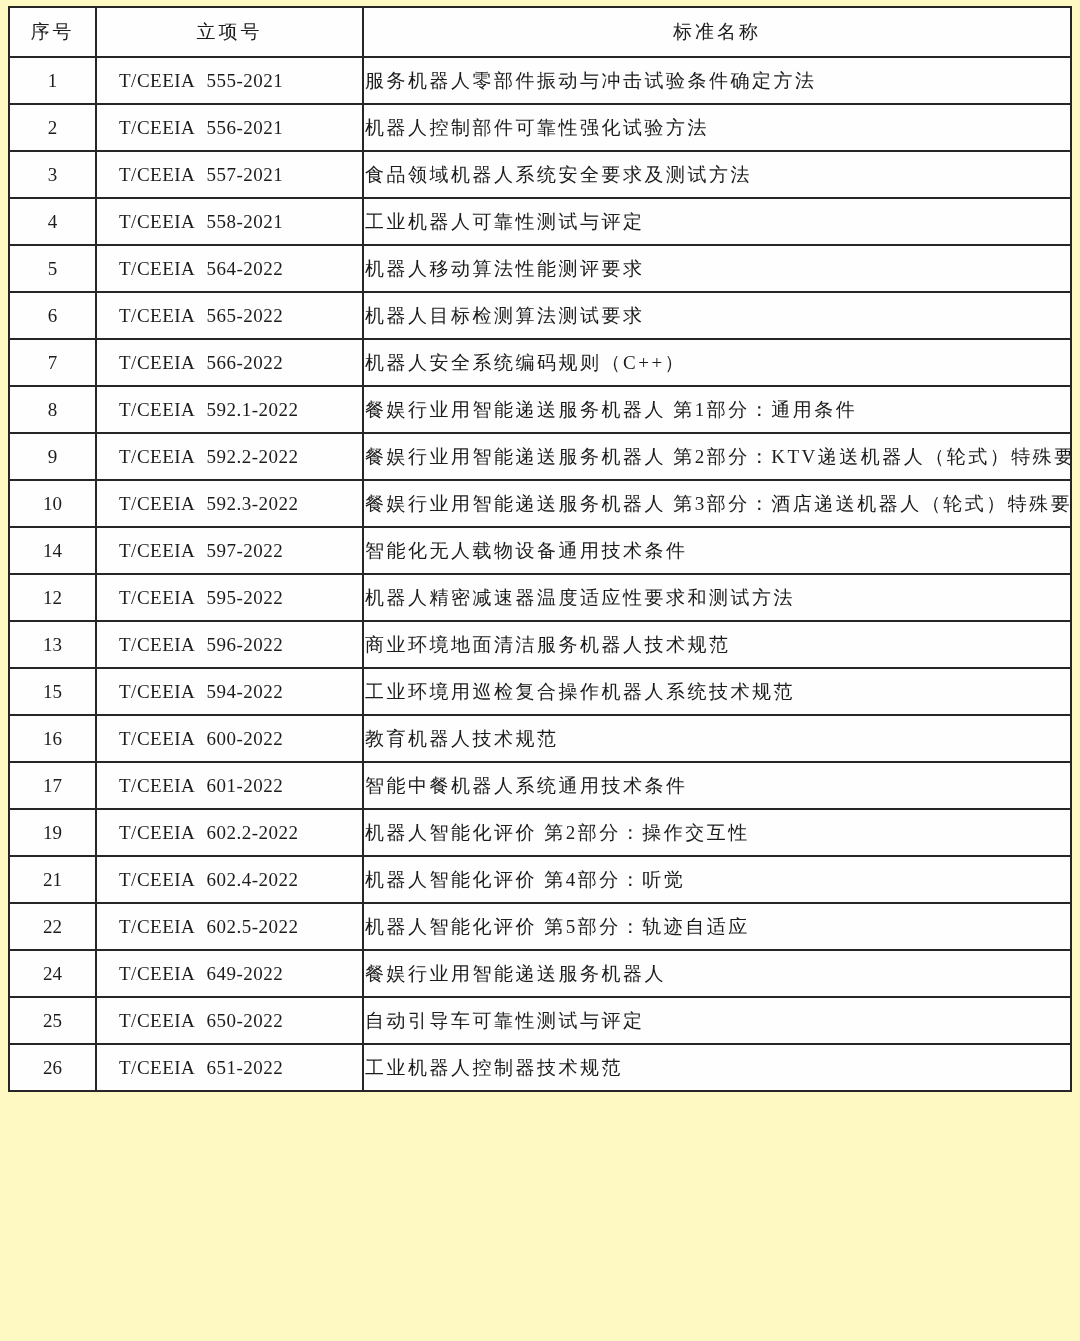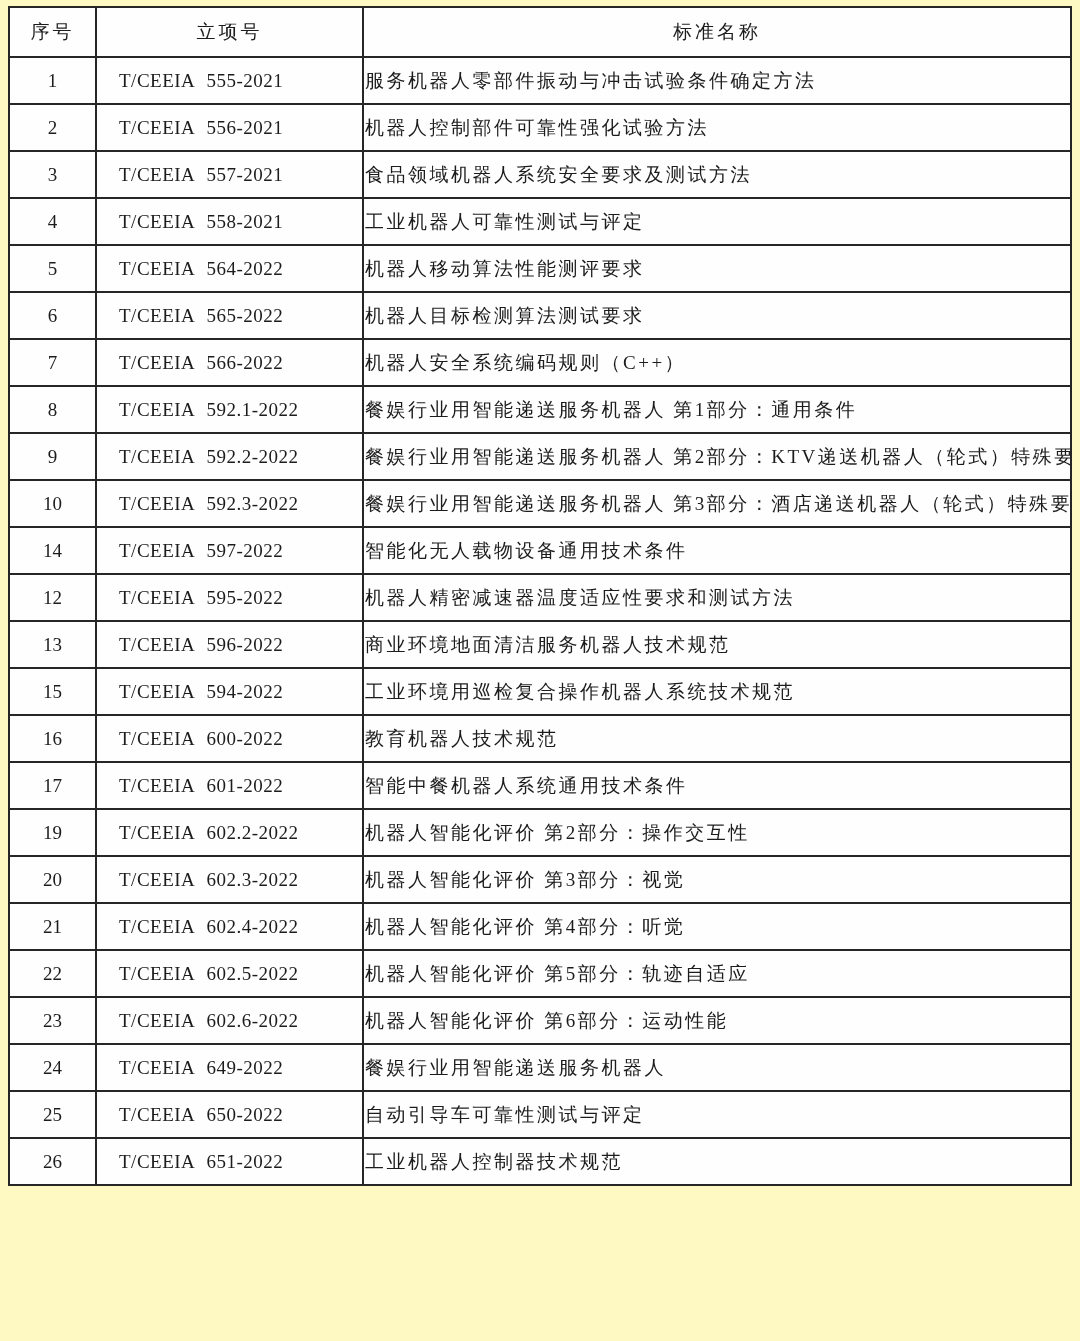--- a/index.html
+++ b/index.html
@@ -159,38 +159,28 @@
           <td class="serial-cell">17</td>
           <td class="project-number-cell">T/CEEIA 601-2022</td>
           <td class="standard-name-cell">智能中餐机器人系统通用技术条件</td>
         </tr>
         <tr>
           <td class="serial-cell">19</td>
           <td class="project-number-cell">T/CEEIA 602.2-2022</td>
           <td class="standard-name-cell">机器人智能化评价 第2部分：操作交互性</td>
         </tr>
         <tr>
-          <td class="serial-cell">20</td>
-          <td class="project-number-cell">T/CEEIA 602.3-2022</td>
-          <td class="standard-name-cell">机器人智能化评价 第3部分：视觉</td>
-        </tr>
-        <tr>
           <td class="serial-cell">21</td>
           <td class="project-number-cell">T/CEEIA 602.4-2022</td>
           <td class="standard-name-cell">机器人智能化评价 第4部分：听觉</td>
         </tr>
         <tr>
           <td class="serial-cell">22</td>
           <td class="project-number-cell">T/CEEIA 602.5-2022</td>
           <td class="standard-name-cell">机器人智能化评价 第5部分：轨迹自适应</td>
-        </tr>
-        <tr>
-          <td class="serial-cell">23</td>
-          <td class="project-number-cell">T/CEEIA 602.6-2022</td>
-          <td class="standard-name-cell">机器人智能化评价 第6部分：运动性能</td>
         </tr>
         <tr>
           <td class="serial-cell">24</td>
           <td class="project-number-cell">T/CEEIA 649-2022</td>
           <td class="standard-name-cell">餐娱行业用智能递送服务机器人</td>
         </tr>
         <tr>
           <td class="serial-cell">25</td>
           <td class="project-number-cell">T/CEEIA 650-2022</td>
           <td class="standard-name-cell">自动引导车可靠性测试与评定</td>

